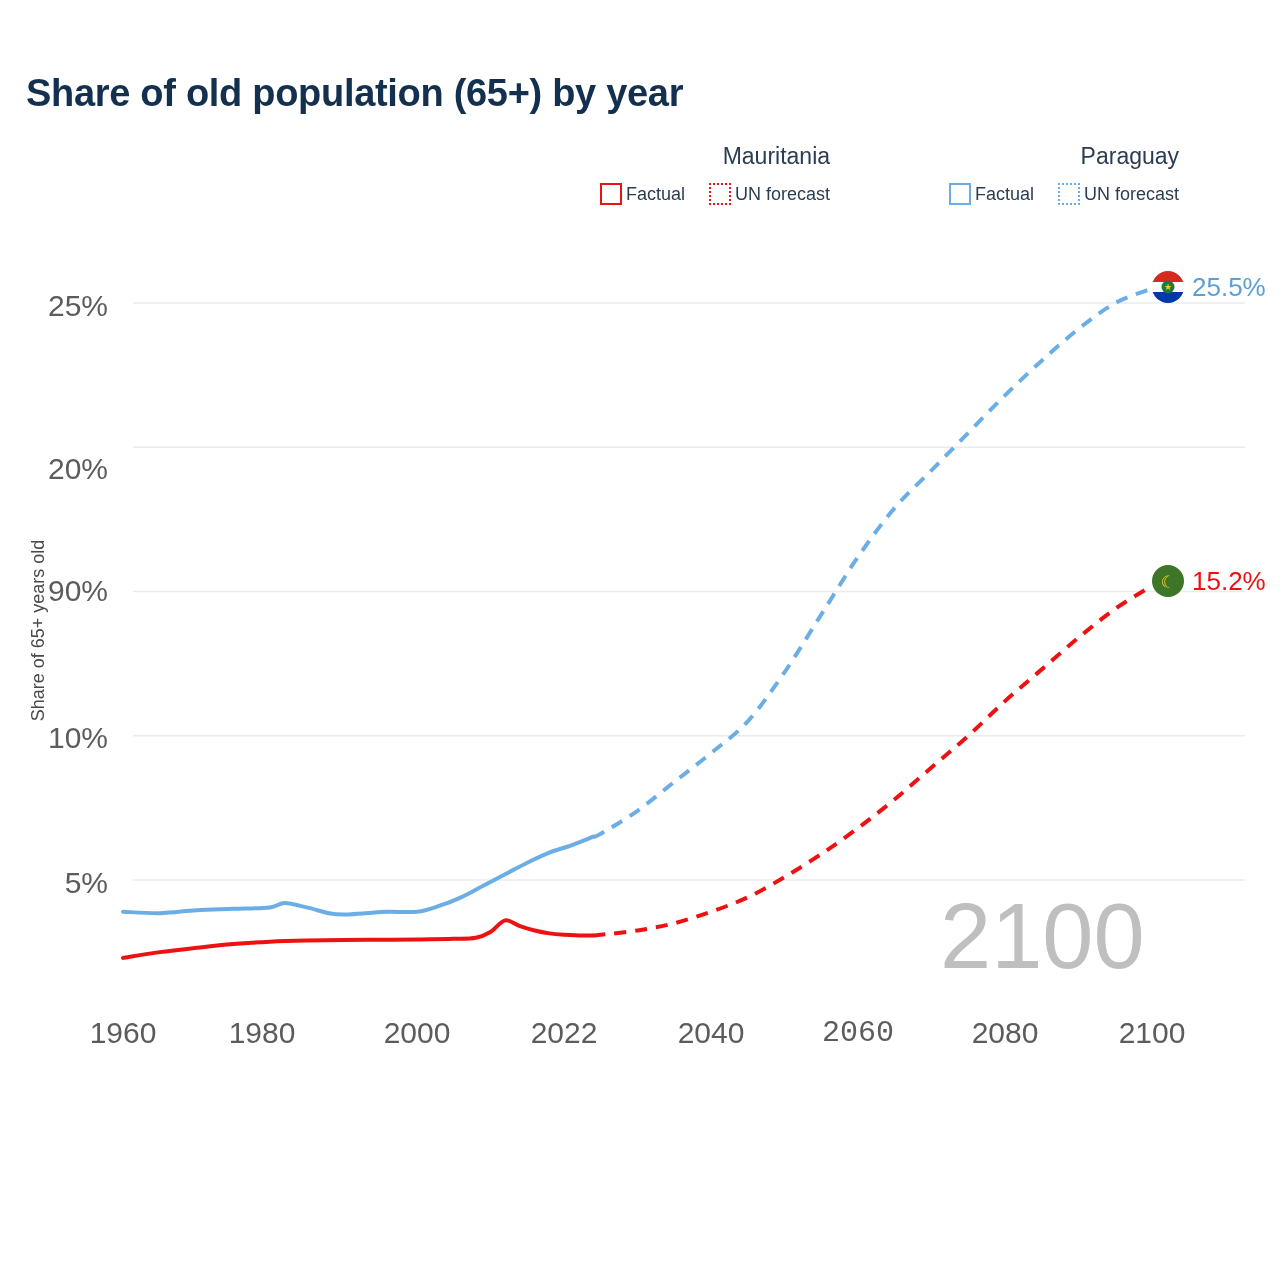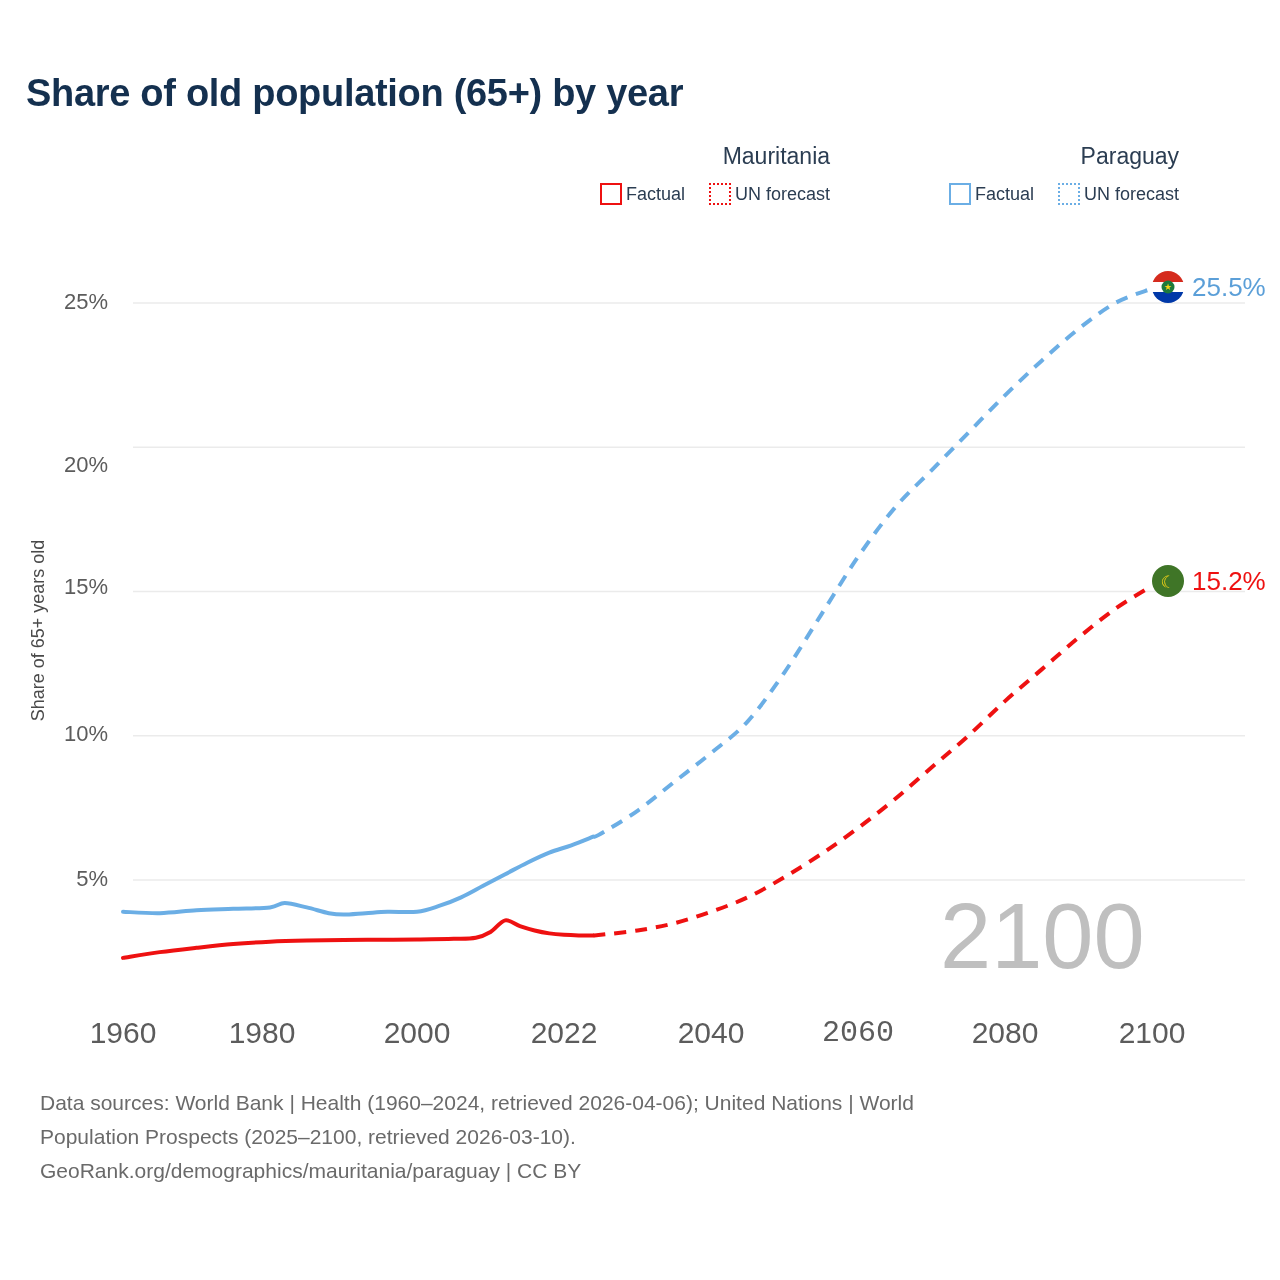--- a/index.html
+++ b/index.html
@@ -80,21 +80,21 @@
   #plot-area {
     position: absolute;
     left: 0;
     top: 0;
     width: 1280px;
     height: 1280px;
     pointer-events: none;
   }
   .ytick-label {
     position: absolute;
-    font-size: 22px;
+    font-size: 30px;
     color: #5c5c5c;
     text-align: right;
     width: 80px;
   }
   .xtick-label {
     position: absolute;
     font-size: 30px;
     color: #5c5c5c;
     text-align: center;
     width: 100px;
@@ -206,21 +206,21 @@
           <span class="legend-label">UN forecast</span>
         </div>
       </div>
     </div>
   </div>
 
   <div id="yaxis-title">Share of 65+ years old</div>
 
   <div class="ytick-label" style="left:28px; top:289px;">25%</div>
   <div class="ytick-label" style="left:28px; top:436px;margin-top:16px;">20%</div>
-  <div class="ytick-label" style="left:28px; top:574px;">15%</div>
+  <div class="ytick-label" style="left:28px; top:574px;">90%</div>
   <div class="ytick-label" style="left:28px; top:721px;">10%</div>
   <div class="ytick-label" style="left:28px; top:866px;">5%</div>
 
   <div class="xtick-label" style="left:73px;">1960</div>
   <div class="xtick-label" style="left:212px;">1980</div>
   <div class="xtick-label" style="left:367px;">2000</div>
   <div class="xtick-label" style="left:514px;">2022</div>
   <div class="xtick-label" style="left:661px;">2040</div>
   <div class="xtick-label" style="left:808px;font-family:Liberation Mono, monospace;">2060</div>
   <div class="xtick-label" style="left:955px;">2080</div>
@@ -254,19 +254,14 @@
     <span class="value">25.5%</span>
   </div>
 
   <div class="endpoint" id="endpoint-mauritania">
     <span class="flag flag-mr">
       <span class="crescent">☾</span>
     </span>
     <span class="value">15.2%</span>
   </div>
 
-  <div id="footer">
-    <div>Data sources: World Bank | Health (1960–2024, retrieved 2026-04-06); United Nations | World</div>
-    <div>Population Prospects (2025–2100, retrieved 2026-03-10).</div>
-    <div>GeoRank.org/demographics/mauritania/paraguay | CC BY</div>
-  </div>
 
 </div>
 
 </body></html>

